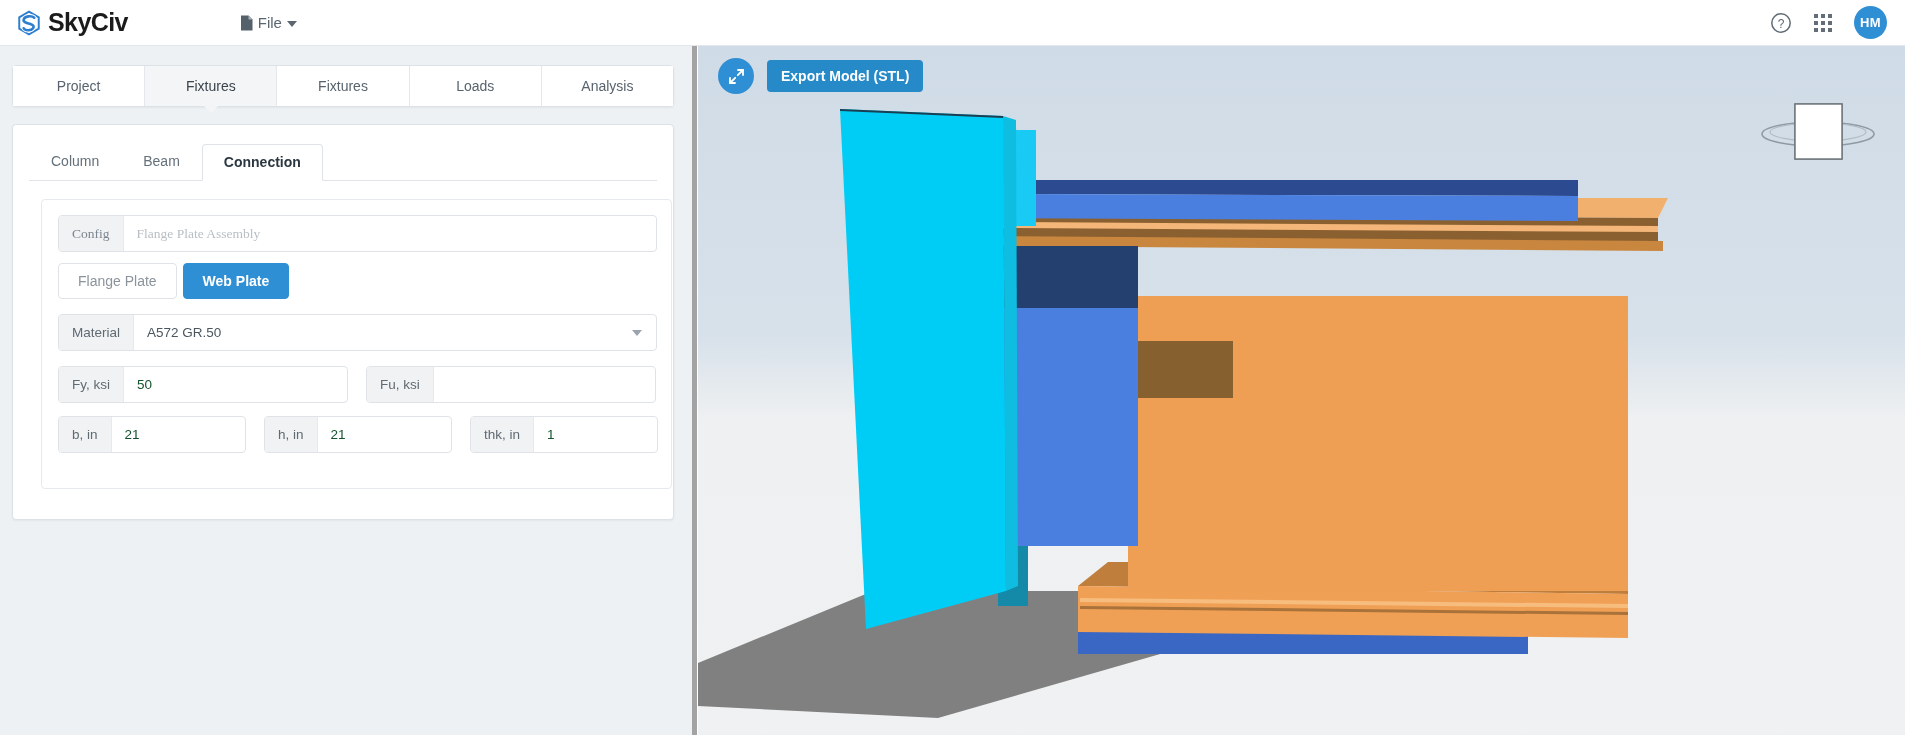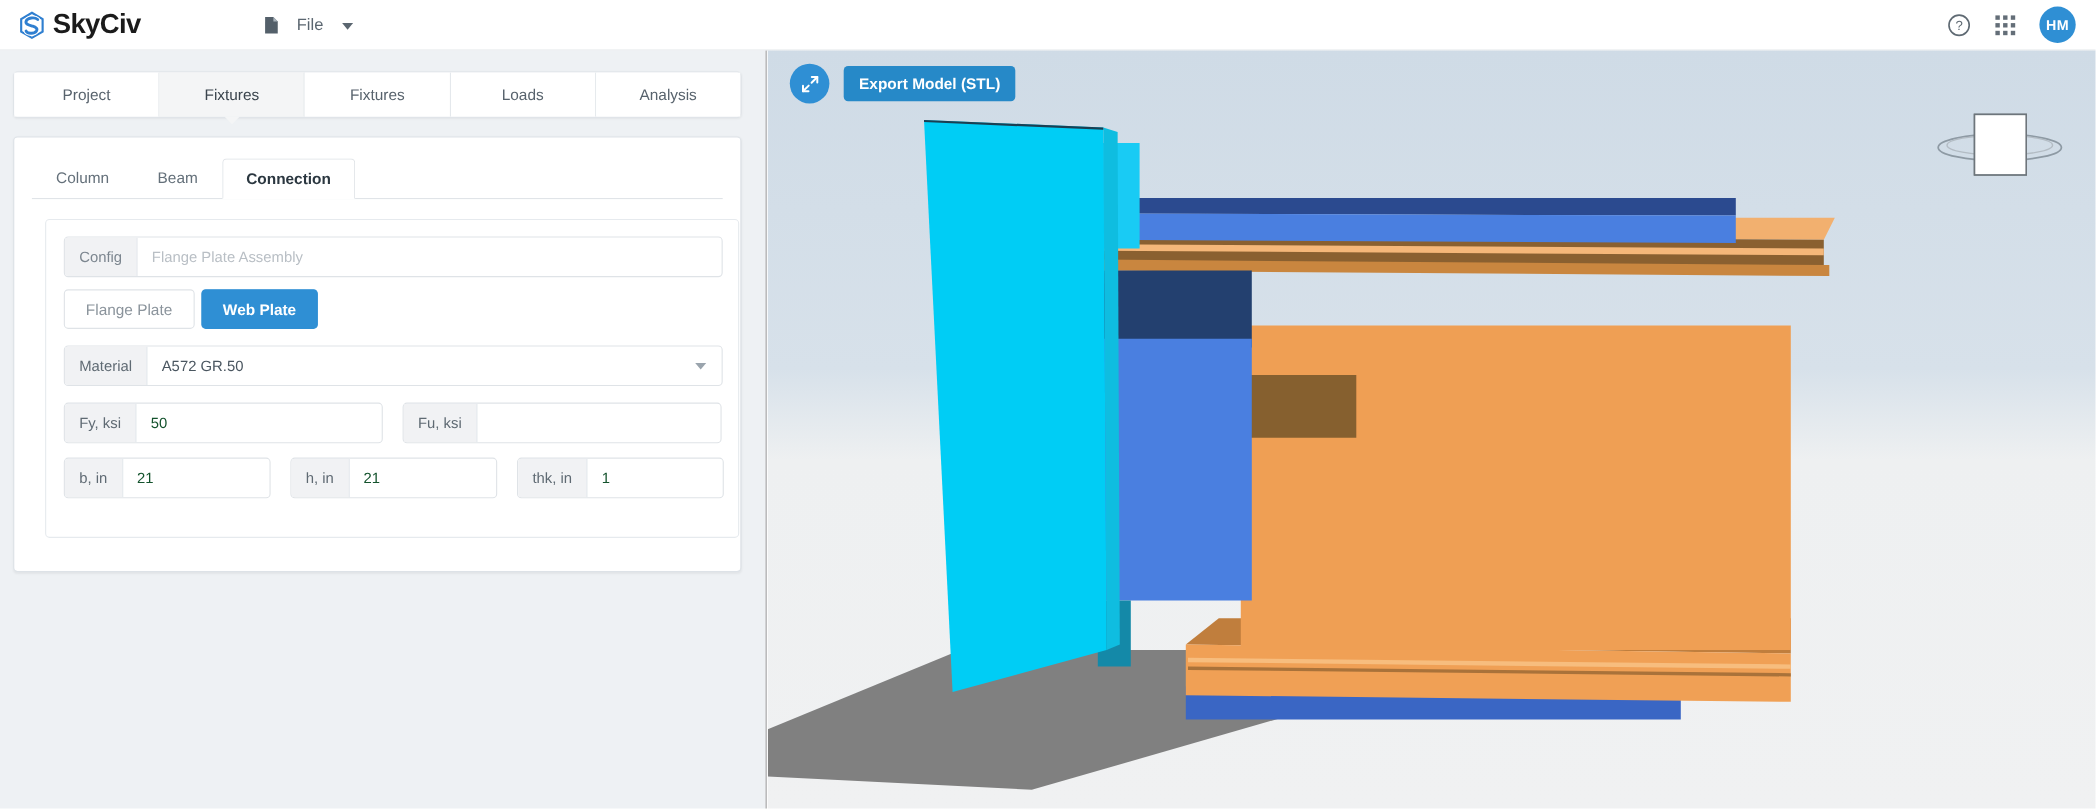--- a/index.html
+++ b/index.html
@@ -15,21 +15,21 @@
     background: #ffffff; border-bottom: 1px solid #e3e7ea;
     display: flex; align-items: center;
   }
   .logo-wrap { display: flex; align-items: center; margin-left: 16px; gap: 6px; }
   .logo-mark { width: 26px; height: 26px; display: block; }
   .logo-text {
     font-size: 25px; font-weight: bold; color: #1b1b1b;
     letter-spacing: -0.6px; line-height: 1;
   }
   .file-menu {
-    display: flex; align-items: center; gap: 17px;
+    display: flex; align-items: center; gap: 5px;
     margin-left: 106px; cursor: pointer; padding: 4px 6px;
   }
   .file-icon { width: 13px; height: 16px; display: block; }
   .file-label { font-size: 15px; color: #5b6670; }
   .caret-down {
     width: 0; height: 0; border-left: 5px solid transparent;
     border-right: 5px solid transparent; border-top: 6px solid #5b6670;
     margin-top: 3px;
   }
   .top-right { margin-left: auto; display: flex; align-items: center; gap: 22px; margin-right: 18px; }
@@ -43,21 +43,21 @@
   .avatar {
     width: 33px; height: 33px; border-radius: 50%; background: #2f8fd4;
     color: #fff; font-size: 13px; font-weight: bold;
     display: flex; align-items: center; justify-content: center;
     cursor: pointer; letter-spacing: 0.3px;
   }
 
   
   .left-panel {
     position: absolute; left: 0; top: 46px; width: 697px; height: 689px;
-    background: #eef1f4; border-right: 1px solid #a3a3a3;
+    background: #eef1f4; border-right: 5px solid #a3a3a3;
   }
   .main-tabs {
     position: absolute; left: 12px; top: 19px;
     width: 662px; height: 42px;
     display: flex; background: #ffffff;
     border: 1px solid #dde2e7; border-radius: 4px;
     box-shadow: 0 1px 2px rgba(0,0,0,0.05);
     overflow: visible;
   }
   .main-tab {
@@ -230,21 +230,21 @@
       <div class="sub-tab">
         <span>Beam</span>
       </div>
       <div class="sub-tab active">
         <span>Connection</span>
       </div>
     </div>
 
     <div class="form-box">
 
-      <div class="field-row" style="left:16px; top:15px;">
+      <div class="field-row" style="left:16px; top:15px;font-family:Liberation Serif, serif;">
         <div class="ig" style="width:599px;">
           <div class="ig-label">Config</div>
           <div class="ig-value">Flange Plate Assembly</div>
         </div>
       </div>
 
       <div class="toggle-row">
         <div class="tg-btn off">
           <span>Flange Plate</span>
         </div>

